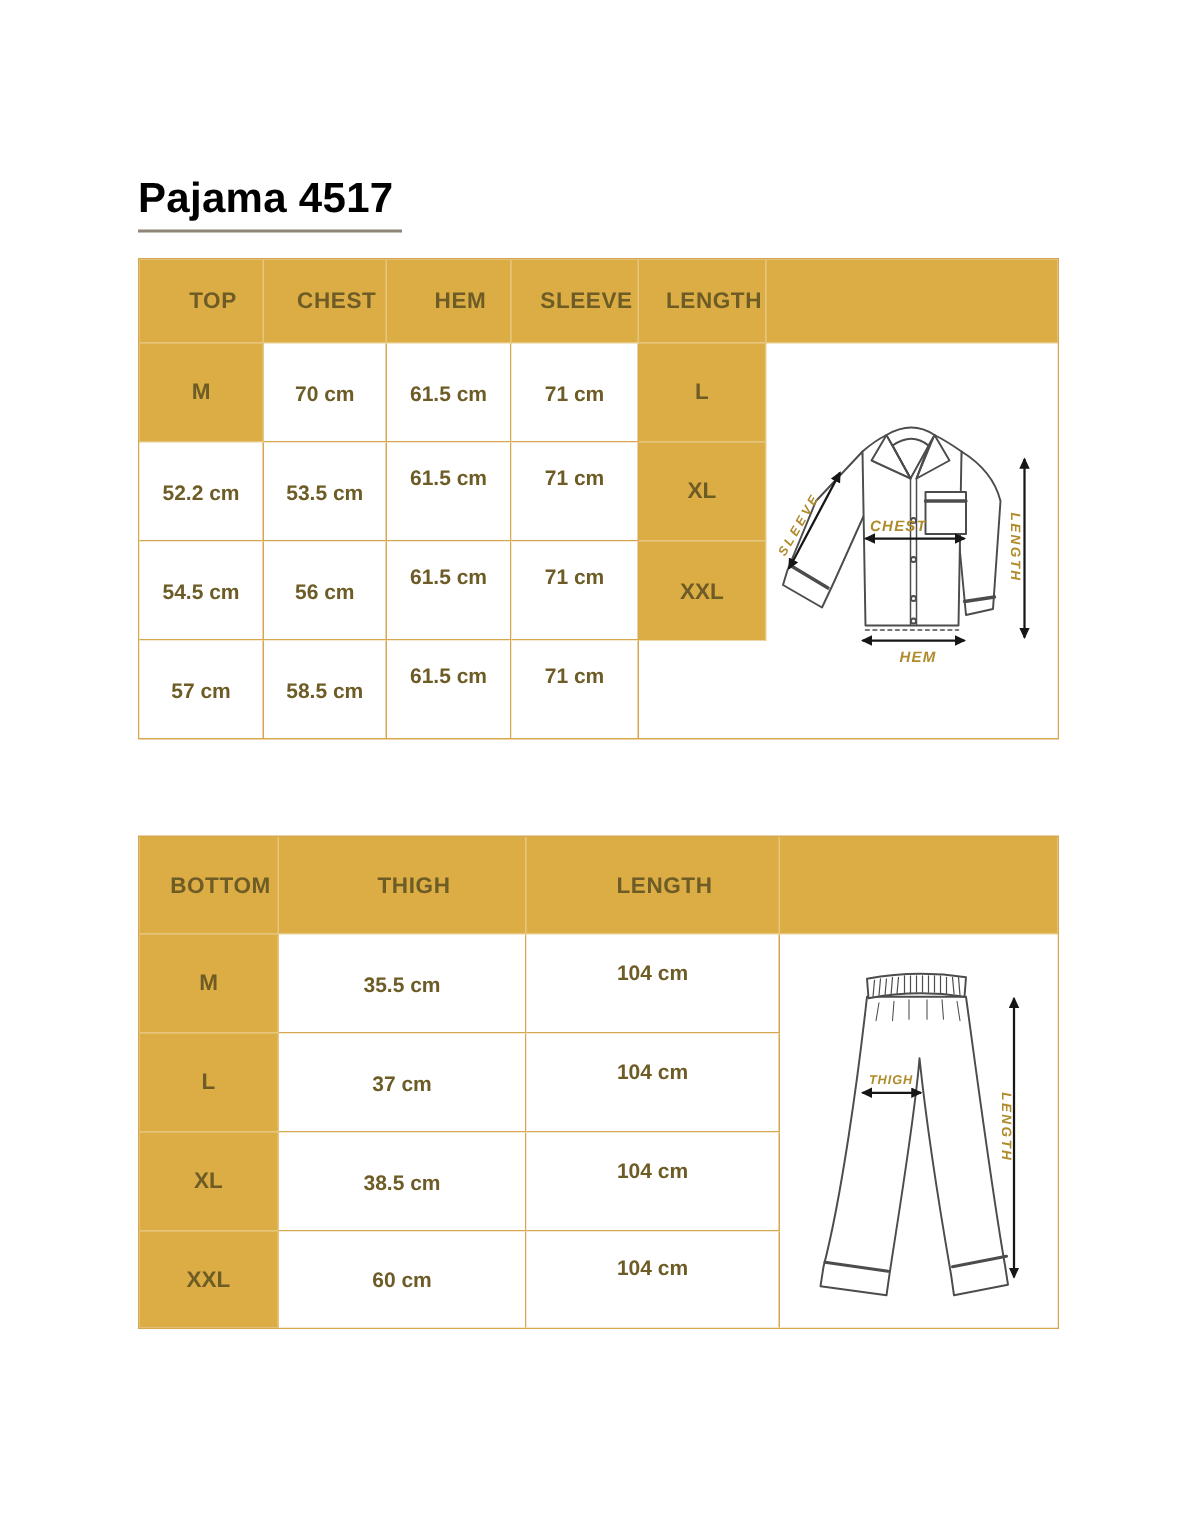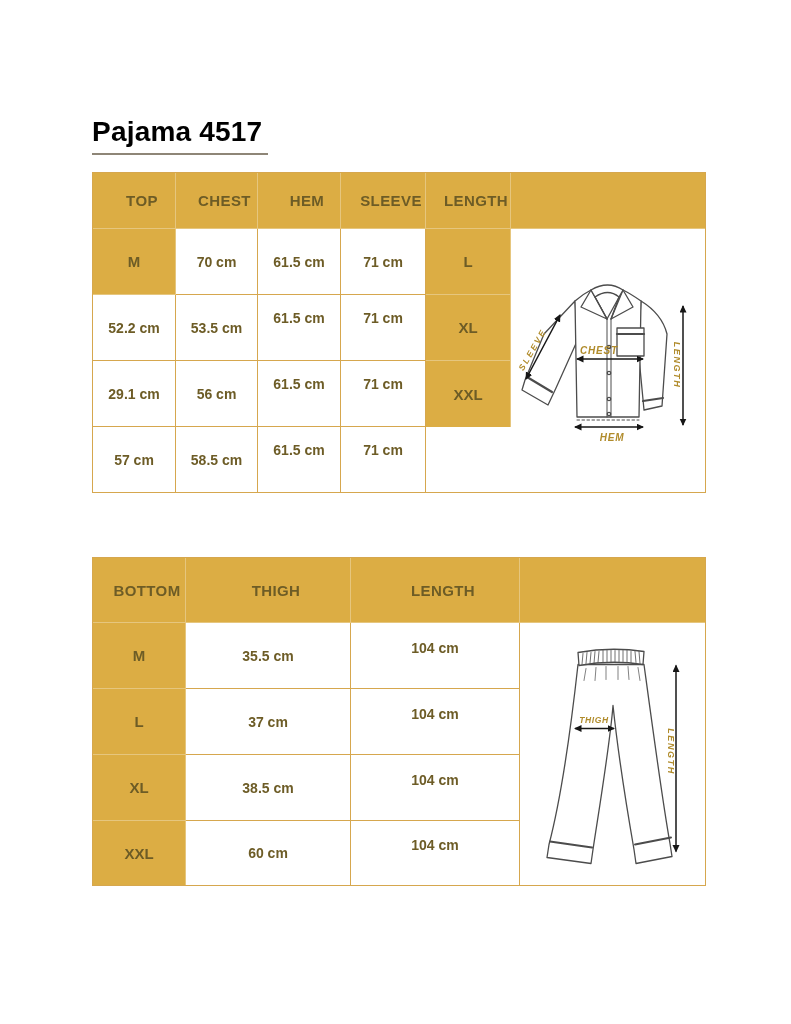--- a/index.html
+++ b/index.html
@@ -107,21 +107,21 @@
   <div class="c">52.2 cm</div>
   <div class="c">53.5 cm</div>
   <div class="c">
       <span class="up10">61.5 cm</span>
     </div>
   <div class="c">
       <span class="up10">71 cm</span>
     </div>
 
   <div class="c g size">XL</div>
-  <div class="c">29.1 cm</div>
+  <div class="c">54.5 cm</div>
   <div class="c">56 cm</div>
   <div class="c">
       <span class="up10">61.5 cm</span>
     </div>
   <div class="c">
       <span class="up10">71 cm</span>
     </div>
 
   <div class="c g size nb">XXL</div>
   <div class="c nb">57 cm</div>

